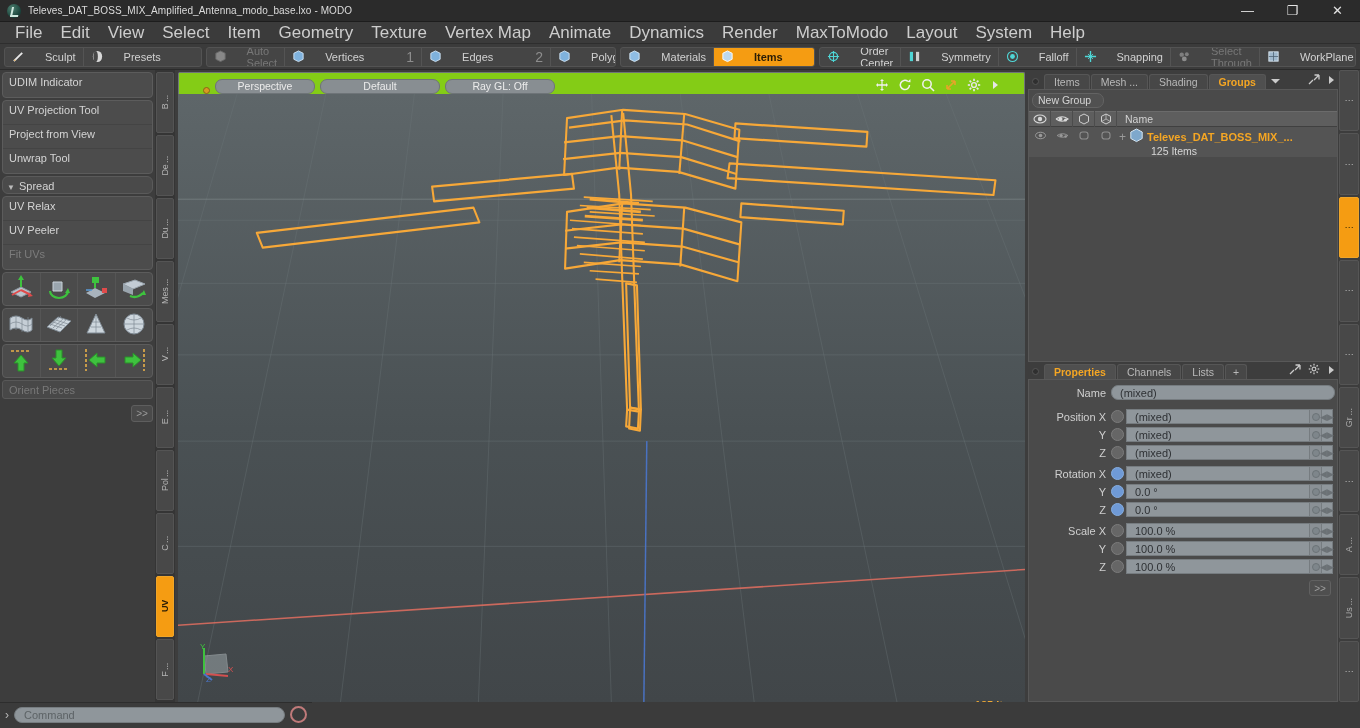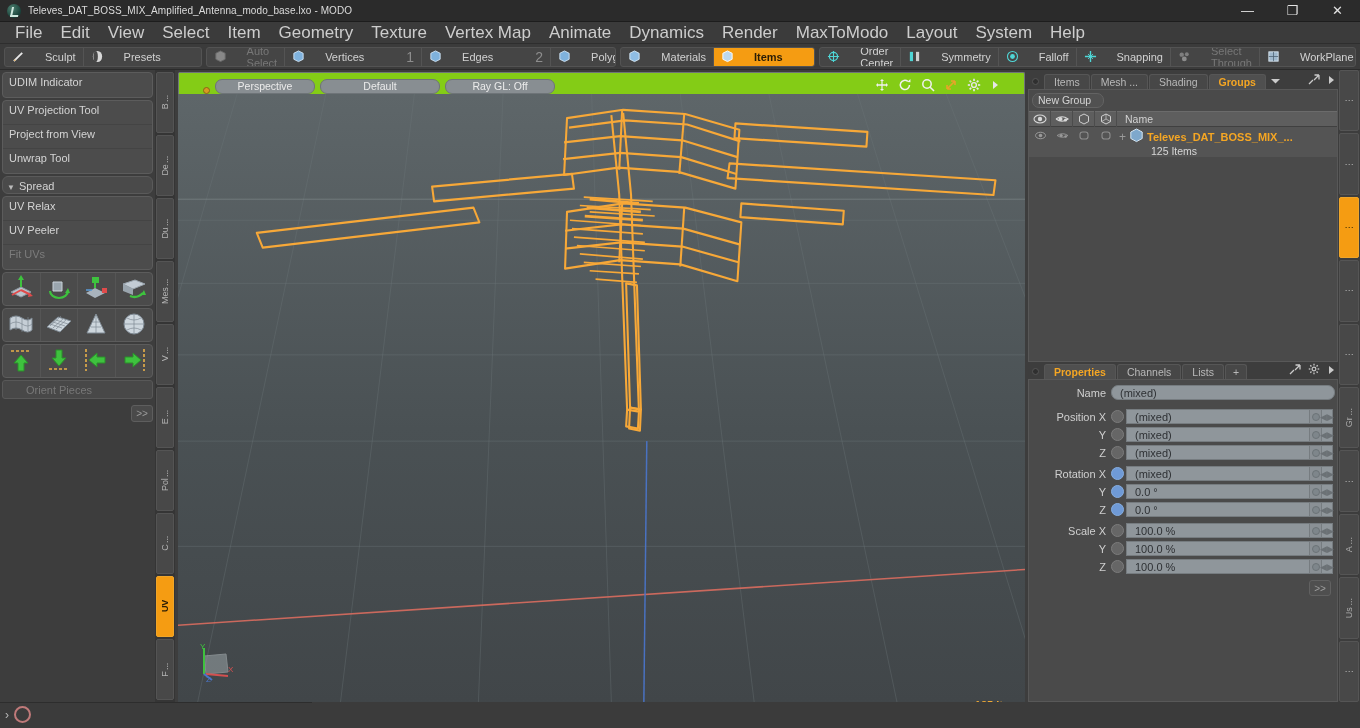--- a/index.html
+++ b/index.html
@@ -64,21 +64,21 @@
             border-bottom:1px solid #444; }
   .lp-row:last-child { border-bottom:none; }
   .lp-row.dim { color:#7c7c7c; }
   .lp-header { height:18px; line-height:18px; padding:0 4px; background:#4a4a4a; color:#d4d4d4;
                border:1px solid #5a5a5a; border-radius:6px; font-size:11px; }
   .lp-header .tri { display:inline-block; font-size:8px; margin-right:4px; color:#bbb; }
   .iconrow { display:flex; background:#4b4b4b; border:1px solid #5c5c5c; border-radius:4px; overflow:hidden; }
   .icell { flex:1; height:32px; display:flex; align-items:center; justify-content:center;
            border-right:1px solid #555; }
   .icell:last-child { border-right:none; }
-  .lp-ghost { height:19px; line-height:19px; padding:0 23px; background:#484848;
+  .lp-ghost { height:19px; line-height:19px; padding:0 6px; background:#484848;
               border:1px solid #585858; border-radius:3px; color:#787878; font-size:11px; }
   .lp-more { margin-left:auto; margin-top:4px; width:22px; height:17px; background:#4a4a4a;
              border:1px solid #5e5e5e; border-radius:3px; color:#9a9a9a; font-size:10px;
              display:flex; align-items:center; justify-content:center; }
 
   
   .vtabs { width:20px; flex:0 0 20px; display:flex; flex-direction:column;
            background:#353535; padding:2px 1px; gap:2px; }
   .vtab { flex:1; min-height:10px; background:#484848; border:1px solid #545454; border-radius:2px;
           display:flex; align-items:center; justify-content:center; color:#b4b4b4; font-size:9px; }
@@ -961,18 +961,19 @@
         </div>
       <div class="rvtab">
           <span class="rvdots">⋮</span>
         </div>
     </div>
   </div>
 
   <div class="bottomrow">
     <div class="cmdbar" style="width:312px;flex:0 0 312px">
       <span class="cmd-gt">›</span>
+      <div class="cmd-field">Command</div>
       <div class="cmd-rec"></div>
     </div>
     <div style="width:22px;flex:0 0 22px;background:#3b3b3b"></div>
   </div>
 
 </div>
 
 </body></html>

